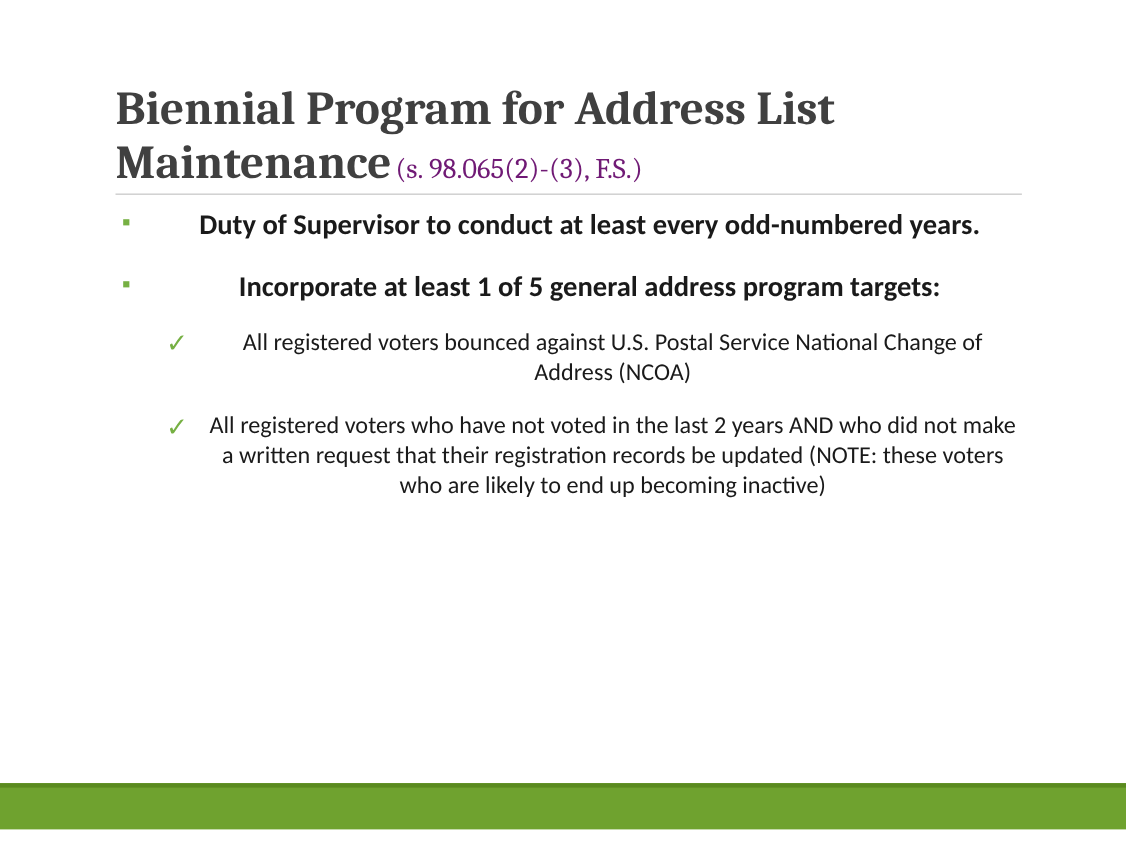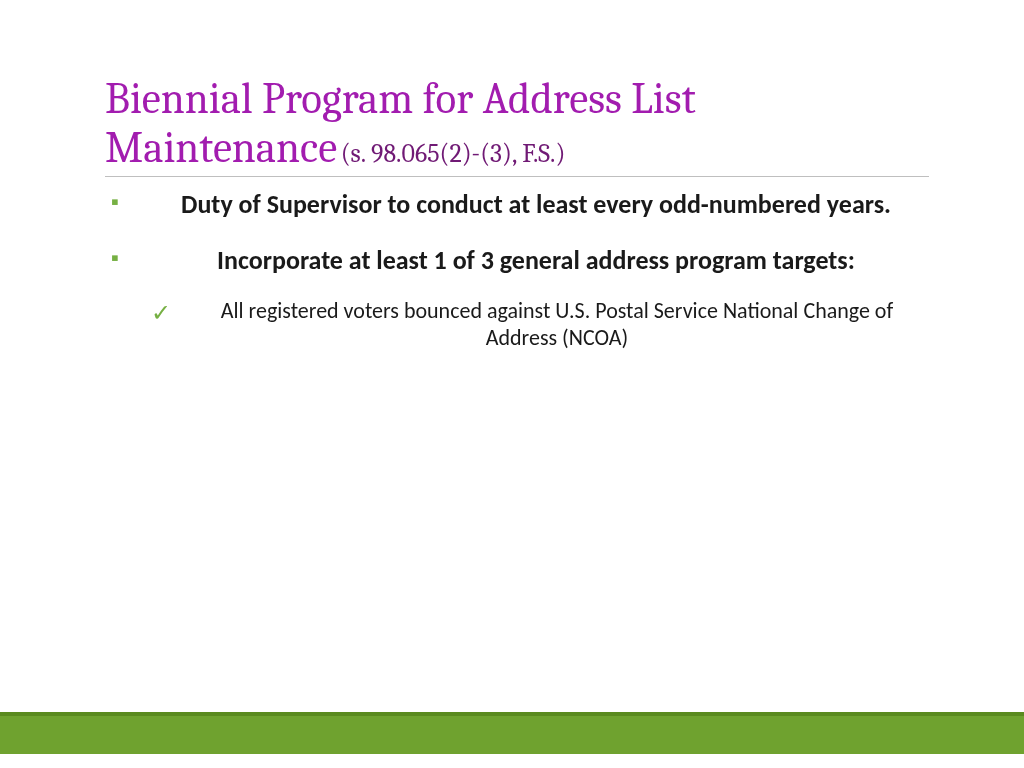--- a/index.html
+++ b/index.html
@@ -11,22 +11,22 @@
     background: #ffffff;
     padding: 75px 95px 0 105px;
   }
   .title-block {
     border-bottom: 1px solid #bfbfbf;
     padding-bottom: 2px;
     margin-bottom: 12px;
   }
   .title-main {
     font-size: 43px;
-    font-weight: 400;
-    color: #a21caf;
+    font-weight: 700;
+    color: #404040;
     line-height: 1.15;
     display: inline;
     margin-top: 32px;
   }
   .title-sub {
     font-size: 26px;
     font-weight: 400;
     color: #701a75;
     white-space: nowrap;
   }
@@ -92,24 +92,27 @@
     <span class="title-main">Biennial Program for Address List Maintenance</span>
     <span class="title-sub">(s. 98.065(2)-(3), F.S.)</span>
   </div>
 
   <div class="content">
     <ul class="lvl1">
       <li>
         <span>Duty of Supervisor to conduct at least every odd-numbered years.</span>
       </li>
       <li>
-        <span>Incorporate at least 1 of 3 general address program targets:</span>
+        <span>Incorporate at least 1 of 5 general address program targets:</span>
         <ul class="lvl2">
           <li>
             <span>All registered voters bounced against U.S. Postal Service National Change of Address (NCOA)</span>
+          </li>
+          <li>
+            <span>All registered voters who have not voted in the last 2 years AND who did not make a written request that their registration records be updated (NOTE: these voters who are likely to end up becoming inactive)</span>
           </li>
         </ul>
       </li>
     </ul>
   </div>
 
   <div class="footer-bar"></div>
 </div>
 
 </body></html>

